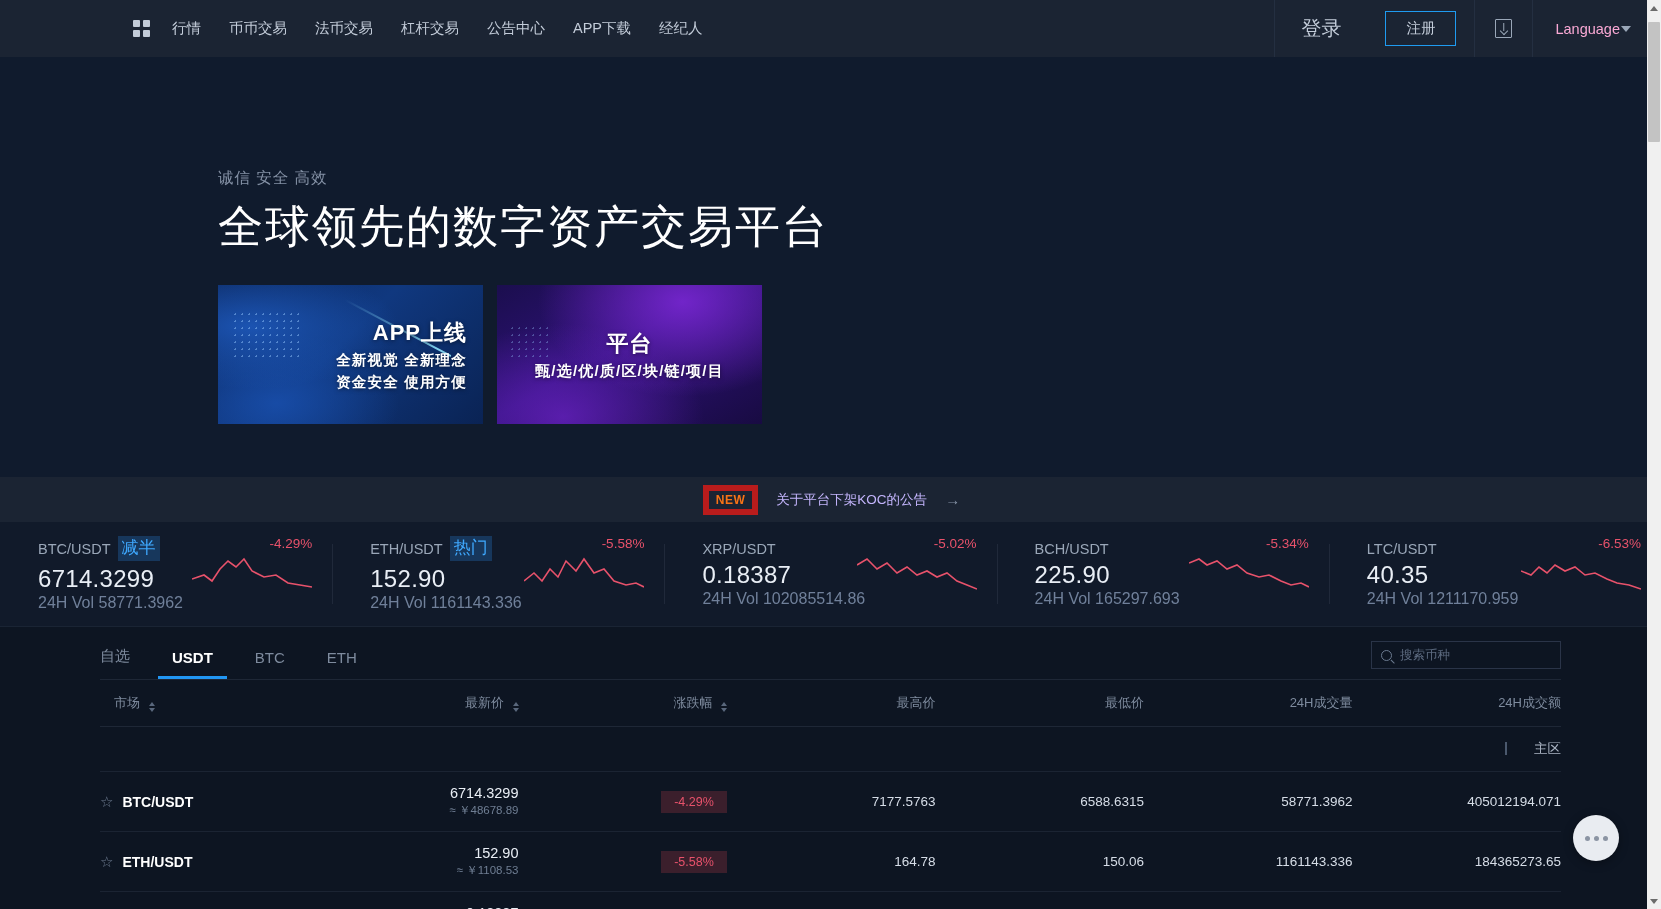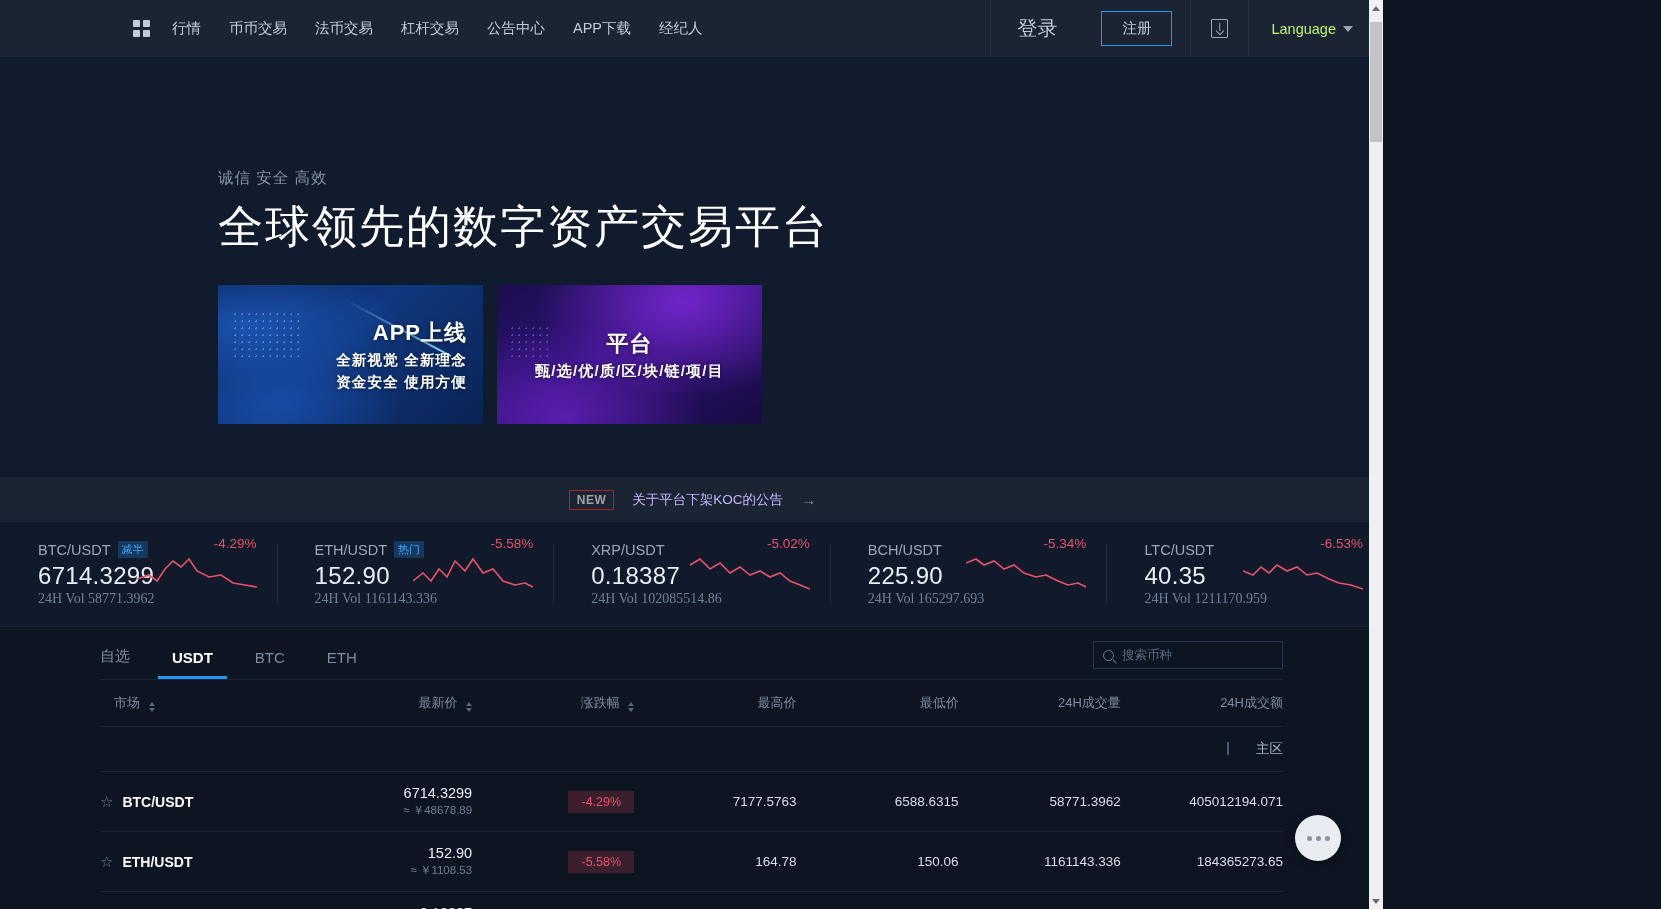--- a/index.html
+++ b/index.html
@@ -2,21 +2,21 @@
 <html><head>
 <meta charset="utf-8">
 <style>
   * { box-sizing: border-box; margin: 0; padding: 0; }
   html, body {
     width: 1661px; height: 909px;
     background: #0d1522;
     font-family: "Liberation Sans", "DejaVu Sans", sans-serif;
     overflow: hidden;
   }
-  .page { position: relative; width: 1383px; height: 909px; background: #0d1522; overflow: hidden; }
+  .page { position: relative; width: 1661px; height: 909px; background: #0d1522; overflow: hidden; }
 
   
   .topnav {
     height: 57px; background: #1b2433; display: flex; align-items: center;
     position: relative; border-bottom: 1px solid #1b2433;
   }
   .nav-left { display: flex; align-items: center; margin-left: 133px; }
   .grid-icon { width: 17px; height: 17px; display: grid;
     grid-template-columns: 7px 7px; grid-template-rows: 7px 7px; gap: 3px; margin-right: 22px; }
   .grid-icon i { background: #c2cbd8; display: block; border-radius: 1px; }
@@ -33,21 +33,21 @@
   .dl-icon { width: 17px; height: 19px; border: 1.5px solid #9aa7b8; position: relative; border-radius: 1px; }
   .dl-icon:before {
     content: ""; position: absolute; left: 50%; top: 3px; width: 1.5px; height: 8px;
     background: #9aa7b8; transform: translateX(-50%);
   }
   .dl-icon:after {
     content: ""; position: absolute; left: 50%; top: 8px; width: 5px; height: 5px;
     border-right: 1.5px solid #9aa7b8; border-bottom: 1.5px solid #9aa7b8;
     transform: translateX(-50%) rotate(45deg);
   }
-  .lang { color: #bef264; font-size: 14.5px; padding: 0 30px 0 22px; cursor: pointer; display: flex; align-items: center; gap: 7px; }
+  .lang { color: #f9a8d4; font-size: 14.5px; padding: 0 30px 0 22px; cursor: pointer; display: flex; align-items: center; gap: 1px; }
   .caret { width: 0; height: 0; border-left: 5px solid transparent; border-right: 5px solid transparent; border-top: 6px solid #9aa7b8; }
 
   
   .hero { height: 420px; background: #101b2d; position: relative; }
   .hero-sub { position: absolute; left: 218px; top: 111px; color: #8592a6; font-size: 15.5px; letter-spacing: 1px; }
   .hero-title { position: absolute; left: 218px; top: 140px; color: #ffffff; font-size: 45px; font-weight: 400; letter-spacing: 2px; }
 
   .banners { position: absolute; left: 218px; top: 228px; display: flex; gap: 14px; }
   .banner { width: 265px; height: 139px; position: relative; overflow: hidden; cursor: pointer; }
   .banner .bcontent { position: absolute; inset: 0; display: flex; flex-direction: column; align-items: center; justify-content: center; }
@@ -71,33 +71,33 @@
       radial-gradient(ellipse at 25% 95%, rgba(110,35,200,.7) 0%, rgba(110,35,200,0) 50%),
       linear-gradient(150deg, #1b0e4e 0%, #2e1278 45%, #180b42 100%); }
   .dotgrid { position: absolute; width: 70px; height: 46px; opacity: .55;
     background-image: radial-gradient(rgba(150,200,255,.85) 1px, transparent 1px);
     background-size: 7px 7px; }
   .streak { position: absolute; height: 2px; background: linear-gradient(90deg, rgba(255,255,255,0), #8fe6ff); border-radius: 2px; }
   .ring { position: absolute; border-radius: 50%; border: 1px solid rgba(180,120,255,.35); }
 
   
   .notice { height: 45px; background: #1b2433; display: flex; align-items: center; justify-content: center; gap: 18px; }
-  .new-tag { color: #a3a3a3; border: 1px solid #b91c1c; font-size: 12px; padding: 2px 7px; font-weight: bold; letter-spacing: .5px; }
+  .new-tag { color: #f97316; border: 6px solid #b91c1c; font-size: 12px; padding: 2px 7px; font-weight: bold; letter-spacing: .5px; }
   .notice-text { color: #c4b5fd; font-size: 13.5px; cursor: pointer; }
   .notice-arrow { color: #8592a6; font-size: 15px; letter-spacing: -2px; }
 
   
   .tickers { height: 105px; background: #111a2a; display: flex; border-bottom: 1px solid #1a2434; }
   .tk { flex: 1; position: relative; display: flex; align-items: center; }
   .tk + .tk:before { content: ""; position: absolute; left: 0; top: 22px; bottom: 22px; width: 1px; background: #20293a; }
   .tk-left { margin-left: 38px; width: 150px; }
   .tk-pair { color: #9aa7b8; font-size: 14.5px; display: flex; align-items: center; gap: 7px; }
-  .badge { background: #17375c; color: #3fa9ff; font-size: 11px; padding: 1px 4px; line-height: 1.35; }
+  .badge { background: #17375c; color: #3fa9ff; font-size: 17px; padding: 1px 4px; line-height: 1.35; }
   .tk-price { color: #e9eef5; font-size: 24px; margin-top: 4px; letter-spacing: .3px; }
-  .tk-vol { color: #70809a; font-size: 14px; margin-top: 1px; white-space: nowrap; font-family: Liberation Serif, serif; }
+  .tk-vol { color: #70809a; font-size: 16px; margin-top: 1px; white-space: nowrap; }
   .tk-right { position: absolute; right: 20px; top: 14px; width: 120px; text-align: right; }
   .tk-chg { color: #e8526b; font-size: 13.5px; }
   .spark { margin-top: 4px; }
 
   
   .market { padding: 0 100px; }
   .tabs { display: flex; align-items: flex-end; height: 52px; position: relative; }
   .tab { color: #7e8b9e; font-size: 15px; padding: 0 0 13px 0; margin-right: 42px; cursor: pointer; position: relative; }
   .tab.active { color: #ffffff; font-weight: bold; }
   .tab.active:after { content: ""; position: absolute; left: -14px; right: -14px; bottom: 0; height: 3px; background: #2196f3; }

